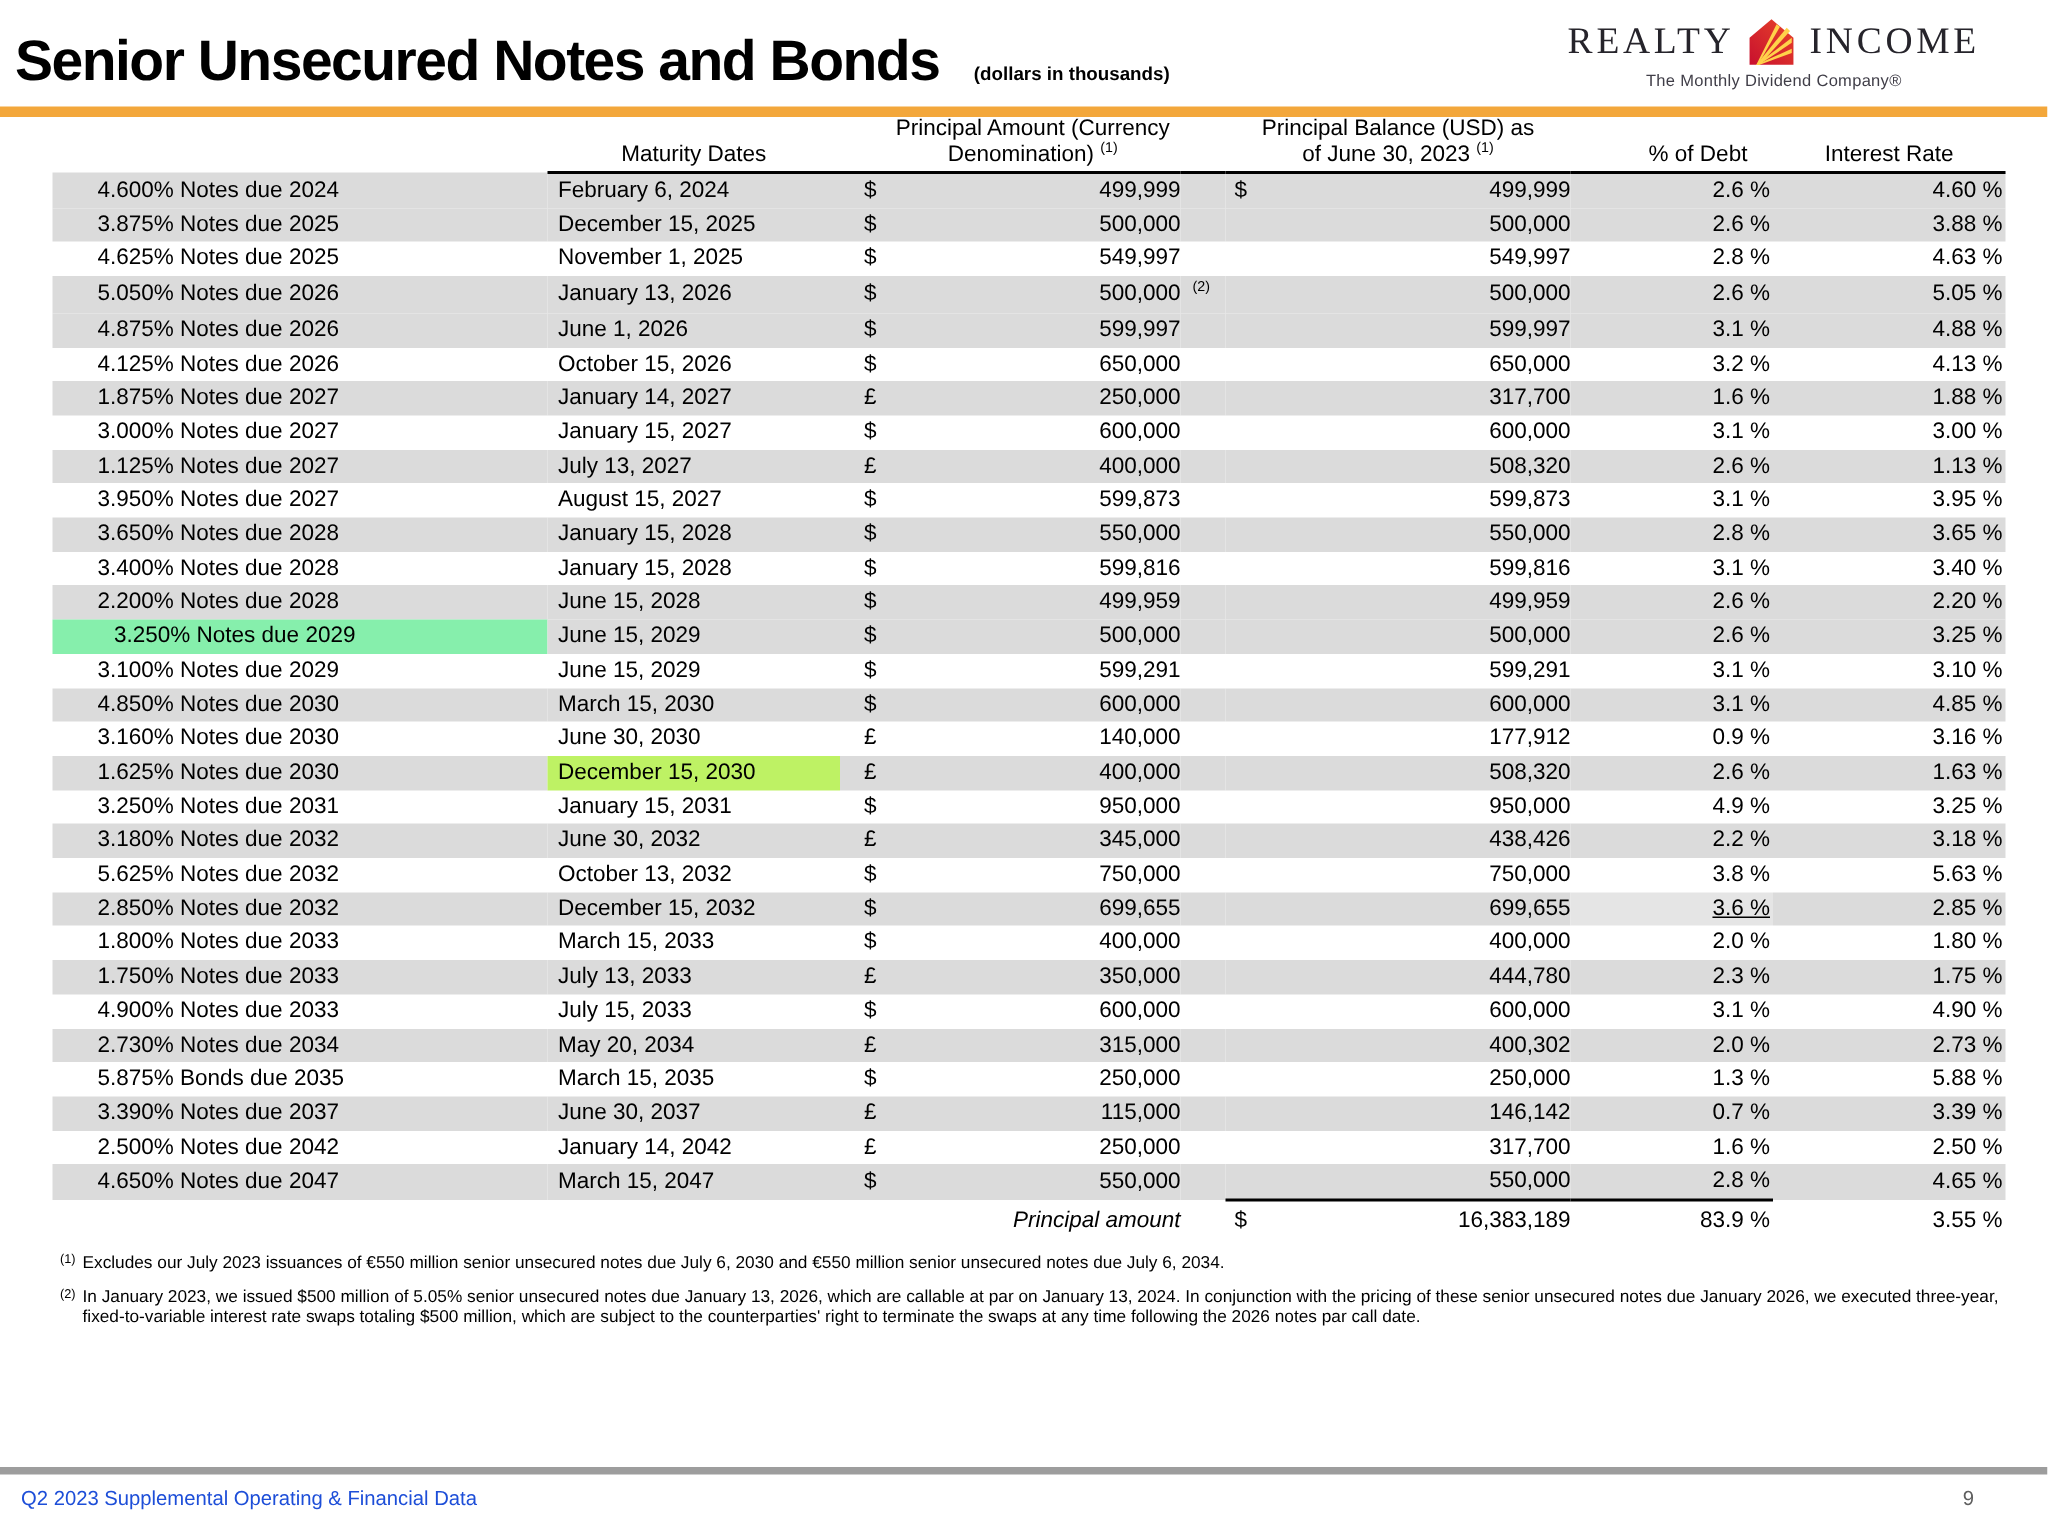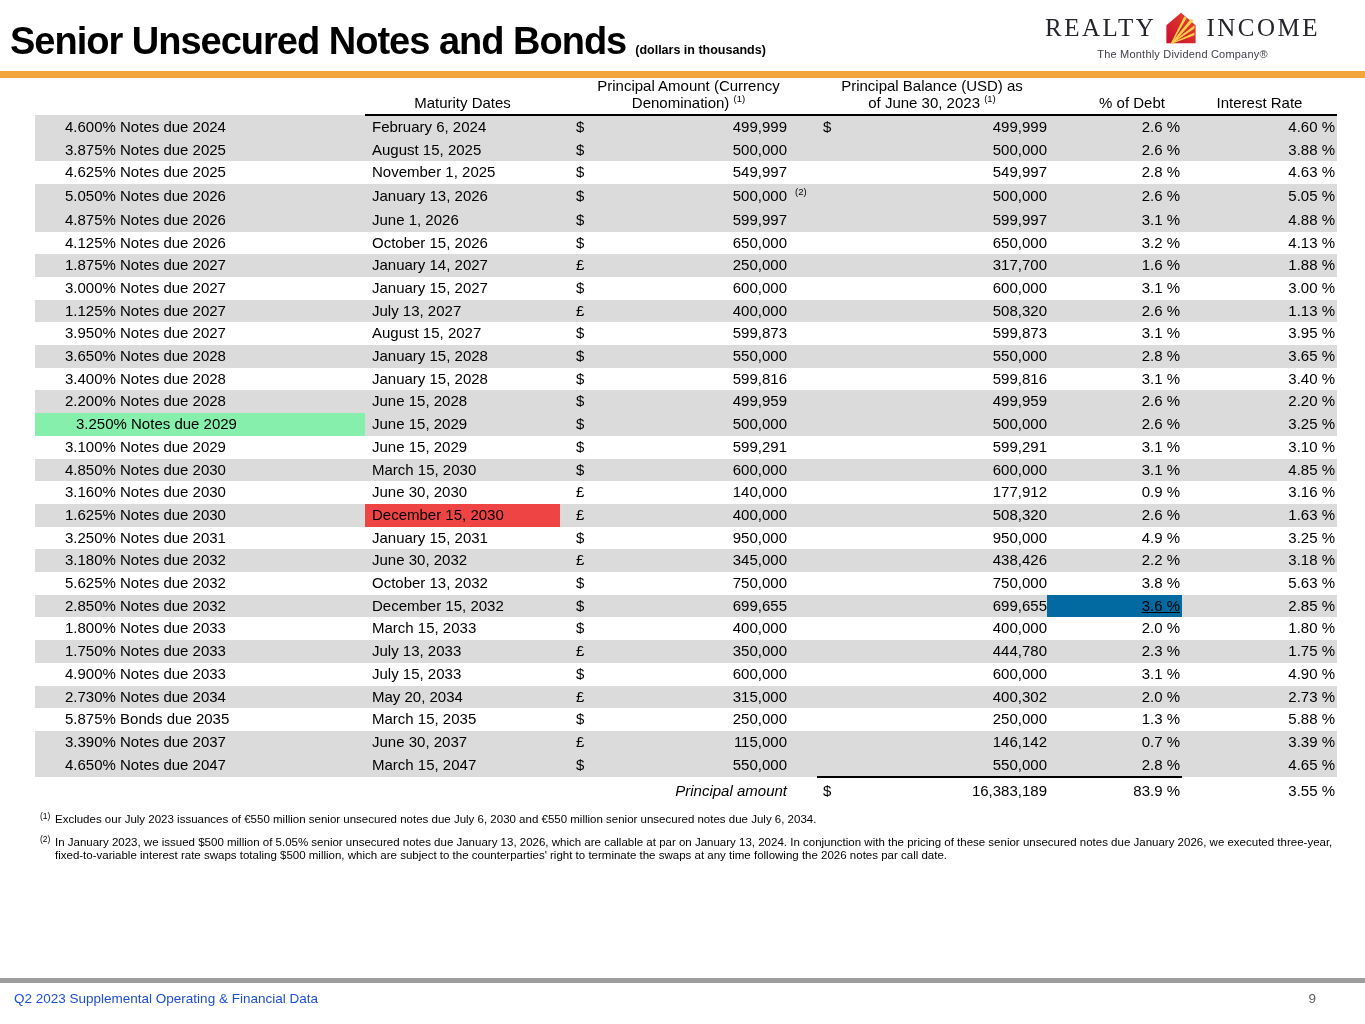--- a/index.html
+++ b/index.html
@@ -3,21 +3,21 @@
 <meta charset="utf-8">
 <style>
   * { margin:0; padding:0; box-sizing:border-box; }
   html,body { background:#ffffff; }
   body { width:1365px; height:1024px; font-family:"Liberation Sans", sans-serif; color:#000; position:relative; overflow:hidden; }
 
   
   .hdr { position:relative; height:71px; }
   .title-wrap { position:absolute; left:10px; top:20px; display:flex; align-items:baseline; }
   .page-title { font-size:38px; font-weight:bold; letter-spacing:-1px; color:#000; white-space:nowrap; }
-  .title-sub { font-size:12.5px; font-weight:bold; margin-left:9px; white-space:nowrap;text-align:right; }
+  .title-sub { font-size:12.5px; font-weight:bold; margin-left:23px; white-space:nowrap;text-align:right; }
   .logo { position:absolute; right:45px; top:10px; text-align:center; }
   .logo-row { display:flex; align-items:center; gap:7px; font-family:"Liberation Serif", serif; font-size:25px; letter-spacing:2.5px; color:#26242b; }
   .logo-tagline { font-size:11px; color:#403e48; margin-top:2px; letter-spacing:0.2px; font-family:"Liberation Sans", sans-serif; }
   .accent-rule { height:7px; width:100%; }
 
   
   table { border-collapse:collapse; table-layout:fixed; margin-left:35px; width:1302px; font-size:15px; }
   col.c1{width:330px} col.c2{width:195px} col.c3{width:30px} col.c4{width:197px}
   col.c5{width:30px} col.c6{width:25px} col.c7{width:205px} col.c8{width:135px} col.c9{width:155px}
   thead th { font-weight:normal; vertical-align:bottom; height:36px; line-height:16.5px; padding:0 0 3px 0; text-align:center; white-space:nowrap; }
@@ -122,21 +122,21 @@
         <td class="c-cur" style="background: rgb(219, 219, 219);">$</td>
         <td class="c-amt" style="background: rgb(219, 219, 219);">499,999</td>
         <td class="c-note" style="background: rgb(219, 219, 219);"></td>
         <td class="c-cur2" style="background: rgb(219, 219, 219);">$</td>
         <td class="c-bal" style="background: rgb(219, 219, 219);">499,999</td>
         <td class="c-pct" style="background: rgb(219, 219, 219);">2.6 %</td>
         <td class="c-rate" style="background: rgb(219, 219, 219);">4.60 %</td>
       </tr>
       <tr class="shaded">
         <td class="c-name" style="background: rgb(219, 219, 219);">3.875% Notes due 2025</td>
-        <td class="c-mat" style="background: rgb(219, 219, 219);">August 15, 2025</td>
+        <td class="c-mat" style="background: rgb(219, 219, 219);">December 15, 2025</td>
         <td class="c-cur" style="background: rgb(219, 219, 219);">$</td>
         <td class="c-amt" style="background: rgb(219, 219, 219);">500,000</td>
         <td class="c-note" style="background: rgb(219, 219, 219);"></td>
         <td class="c-cur2" style="background: rgb(219, 219, 219);"></td>
         <td class="c-bal" style="background: rgb(219, 219, 219);">500,000</td>
         <td class="c-pct" style="background: rgb(219, 219, 219);">2.6 %</td>
         <td class="c-rate" style="background: rgb(219, 219, 219);">3.88 %</td>
       </tr>
       <tr>
         <td class="c-name">4.625% Notes due 2025</td>
@@ -298,21 +298,21 @@
         <td class="c-cur">£</td>
         <td class="c-amt">140,000</td>
         <td class="c-note"></td>
         <td class="c-cur2"></td>
         <td class="c-bal">177,912</td>
         <td class="c-pct">0.9 %</td>
         <td class="c-rate">3.16 %</td>
       </tr>
       <tr class="shaded">
         <td class="c-name" style="background: rgb(219, 219, 219);">1.625% Notes due 2030</td>
-        <td class="c-mat" style="background: #ef4444;">December 15, 2030</td>
+        <td class="c-mat" style="background: #bef264;">December 15, 2030</td>
         <td class="c-cur" style="background: rgb(219, 219, 219);">£</td>
         <td class="c-amt" style="background: rgb(219, 219, 219);">400,000</td>
         <td class="c-note" style="background: rgb(219, 219, 219);"></td>
         <td class="c-cur2" style="background: rgb(219, 219, 219);"></td>
         <td class="c-bal" style="background: rgb(219, 219, 219);">508,320</td>
         <td class="c-pct" style="background: rgb(219, 219, 219);">2.6 %</td>
         <td class="c-rate" style="background: rgb(219, 219, 219);">1.63 %</td>
       </tr>
       <tr>
         <td class="c-name">3.250% Notes due 2031</td>
@@ -348,21 +348,21 @@
         <td class="c-rate">5.63 %</td>
       </tr>
       <tr class="shaded">
         <td class="c-name" style="background: rgb(219, 219, 219);">2.850% Notes due 2032</td>
         <td class="c-mat" style="background: rgb(219, 219, 219);">December 15, 2032</td>
         <td class="c-cur" style="background: rgb(219, 219, 219);">$</td>
         <td class="c-amt" style="background: rgb(219, 219, 219);">699,655</td>
         <td class="c-note" style="background: rgb(219, 219, 219);"></td>
         <td class="c-cur2" style="background: rgb(219, 219, 219);"></td>
         <td class="c-bal" style="background: rgb(219, 219, 219);">699,655</td>
-        <td class="c-pct" style="background: #0369a1; text-decoration: underline;">3.6 %</td>
+        <td class="c-pct" style="background: #e5e5e5; text-decoration: underline;">3.6 %</td>
         <td class="c-rate" style="background: rgb(219, 219, 219);">2.85 %</td>
       </tr>
       <tr>
         <td class="c-name">1.800% Notes due 2033</td>
         <td class="c-mat">March 15, 2033</td>
         <td class="c-cur">$</td>
         <td class="c-amt">400,000</td>
         <td class="c-note"></td>
         <td class="c-cur2"></td>
         <td class="c-bal">400,000</td>
@@ -416,20 +416,31 @@
       <tr class="shaded">
         <td class="c-name" style="background: rgb(219, 219, 219);">3.390% Notes due 2037</td>
         <td class="c-mat" style="background: rgb(219, 219, 219);">June 30, 2037</td>
         <td class="c-cur" style="background: rgb(219, 219, 219);">£</td>
         <td class="c-amt" style="background: rgb(219, 219, 219);">115,000</td>
         <td class="c-note" style="background: rgb(219, 219, 219);"></td>
         <td class="c-cur2" style="background: rgb(219, 219, 219);"></td>
         <td class="c-bal" style="background: rgb(219, 219, 219);">146,142</td>
         <td class="c-pct" style="background: rgb(219, 219, 219);">0.7 %</td>
         <td class="c-rate" style="background: rgb(219, 219, 219);">3.39 %</td>
+      </tr>
+      <tr>
+        <td class="c-name">2.500% Notes due 2042</td>
+        <td class="c-mat">January 14, 2042</td>
+        <td class="c-cur">£</td>
+        <td class="c-amt">250,000</td>
+        <td class="c-note"></td>
+        <td class="c-cur2"></td>
+        <td class="c-bal">317,700</td>
+        <td class="c-pct">1.6 %</td>
+        <td class="c-rate">2.50 %</td>
       </tr>
       <tr class="shaded">
         <td class="c-name" style="background: rgb(219, 219, 219);">4.650% Notes due 2047</td>
         <td class="c-mat" style="background: rgb(219, 219, 219);">March 15, 2047</td>
         <td class="c-cur" style="background: rgb(219, 219, 219);">$</td>
         <td class="c-amt" style="background: rgb(219, 219, 219);">550,000</td>
         <td class="c-note" style="background: rgb(219, 219, 219);"></td>
         <td class="c-cur2" style="background: rgb(219, 219, 219);"></td>
         <td class="c-bal" style="background: rgb(219, 219, 219);">550,000</td>
         <td class="c-pct" style="background: rgb(219, 219, 219);">2.8 %</td>

